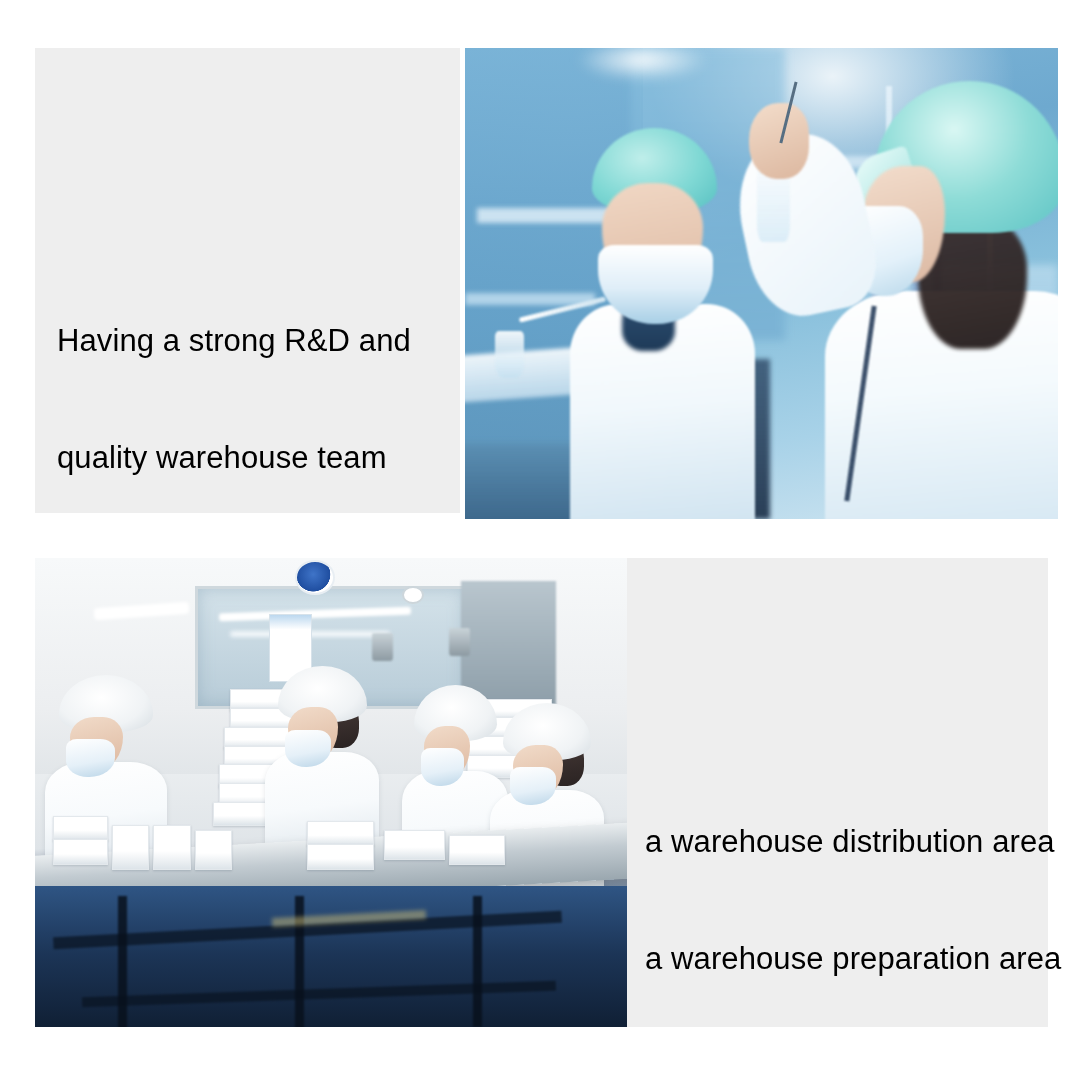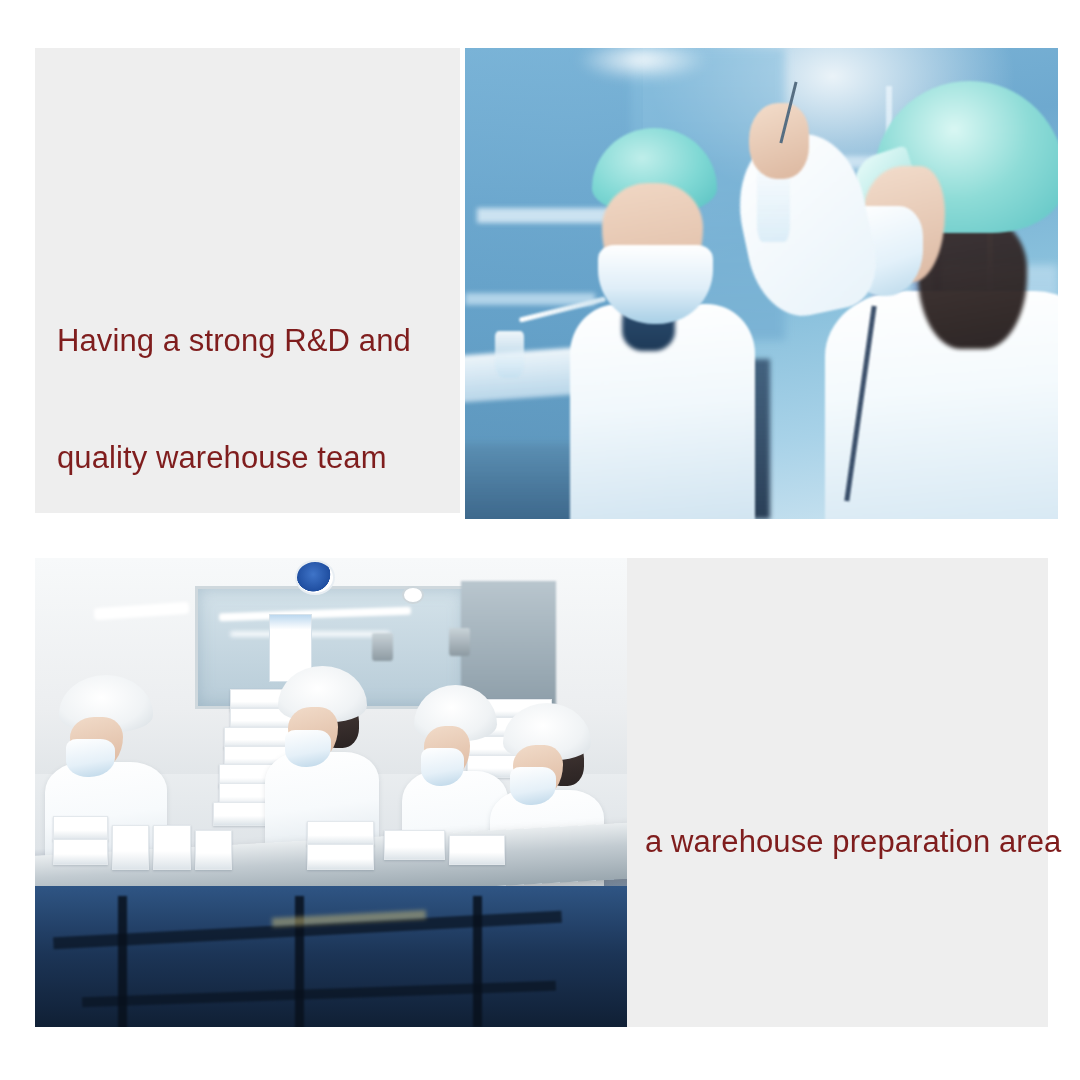--- a/index.html
+++ b/index.html
@@ -29,21 +29,21 @@
     background: #eeeeee;
   }
   .photo {
     position: absolute;
     overflow: hidden;
   }
 
   
   .caption {
     position: absolute;
-    color: #7f1d1d;
+    color: #000000;
     font-size: 31px;
     line-height: 39px;
     letter-spacing: 0.1px;
     font-weight: 400;
     white-space: pre;
   }
   .caption .line { display: block; }
 
   
   .lab {
@@ -486,17 +486,18 @@
     <div class="box" style="left:27%; top:58%; width:6%;  height:8%;"></div>
     <div class="box" style="left:46%; top:56%; width:11%; height:5%;"></div>
     <div class="box" style="left:46%; top:61%; width:11%; height:5%;"></div>
     <div class="box" style="left:59%; top:58%; width:10%; height:6%;"></div>
     <div class="box" style="left:70%; top:59%; width:9%;  height:6%;"></div>
   </div>
 
   <div class="gray-panel" style="left:627px; top:558px; width:421px; height:469px;">
 
     <div class="caption" style="left:18px; top:186px; width:400px;">
+      <span class="line">a warehouse distribution area</span>
       <span class="line">a warehouse preparation area</span>
     </div>
   </div>
 
 </div>
 
 </body></html>

